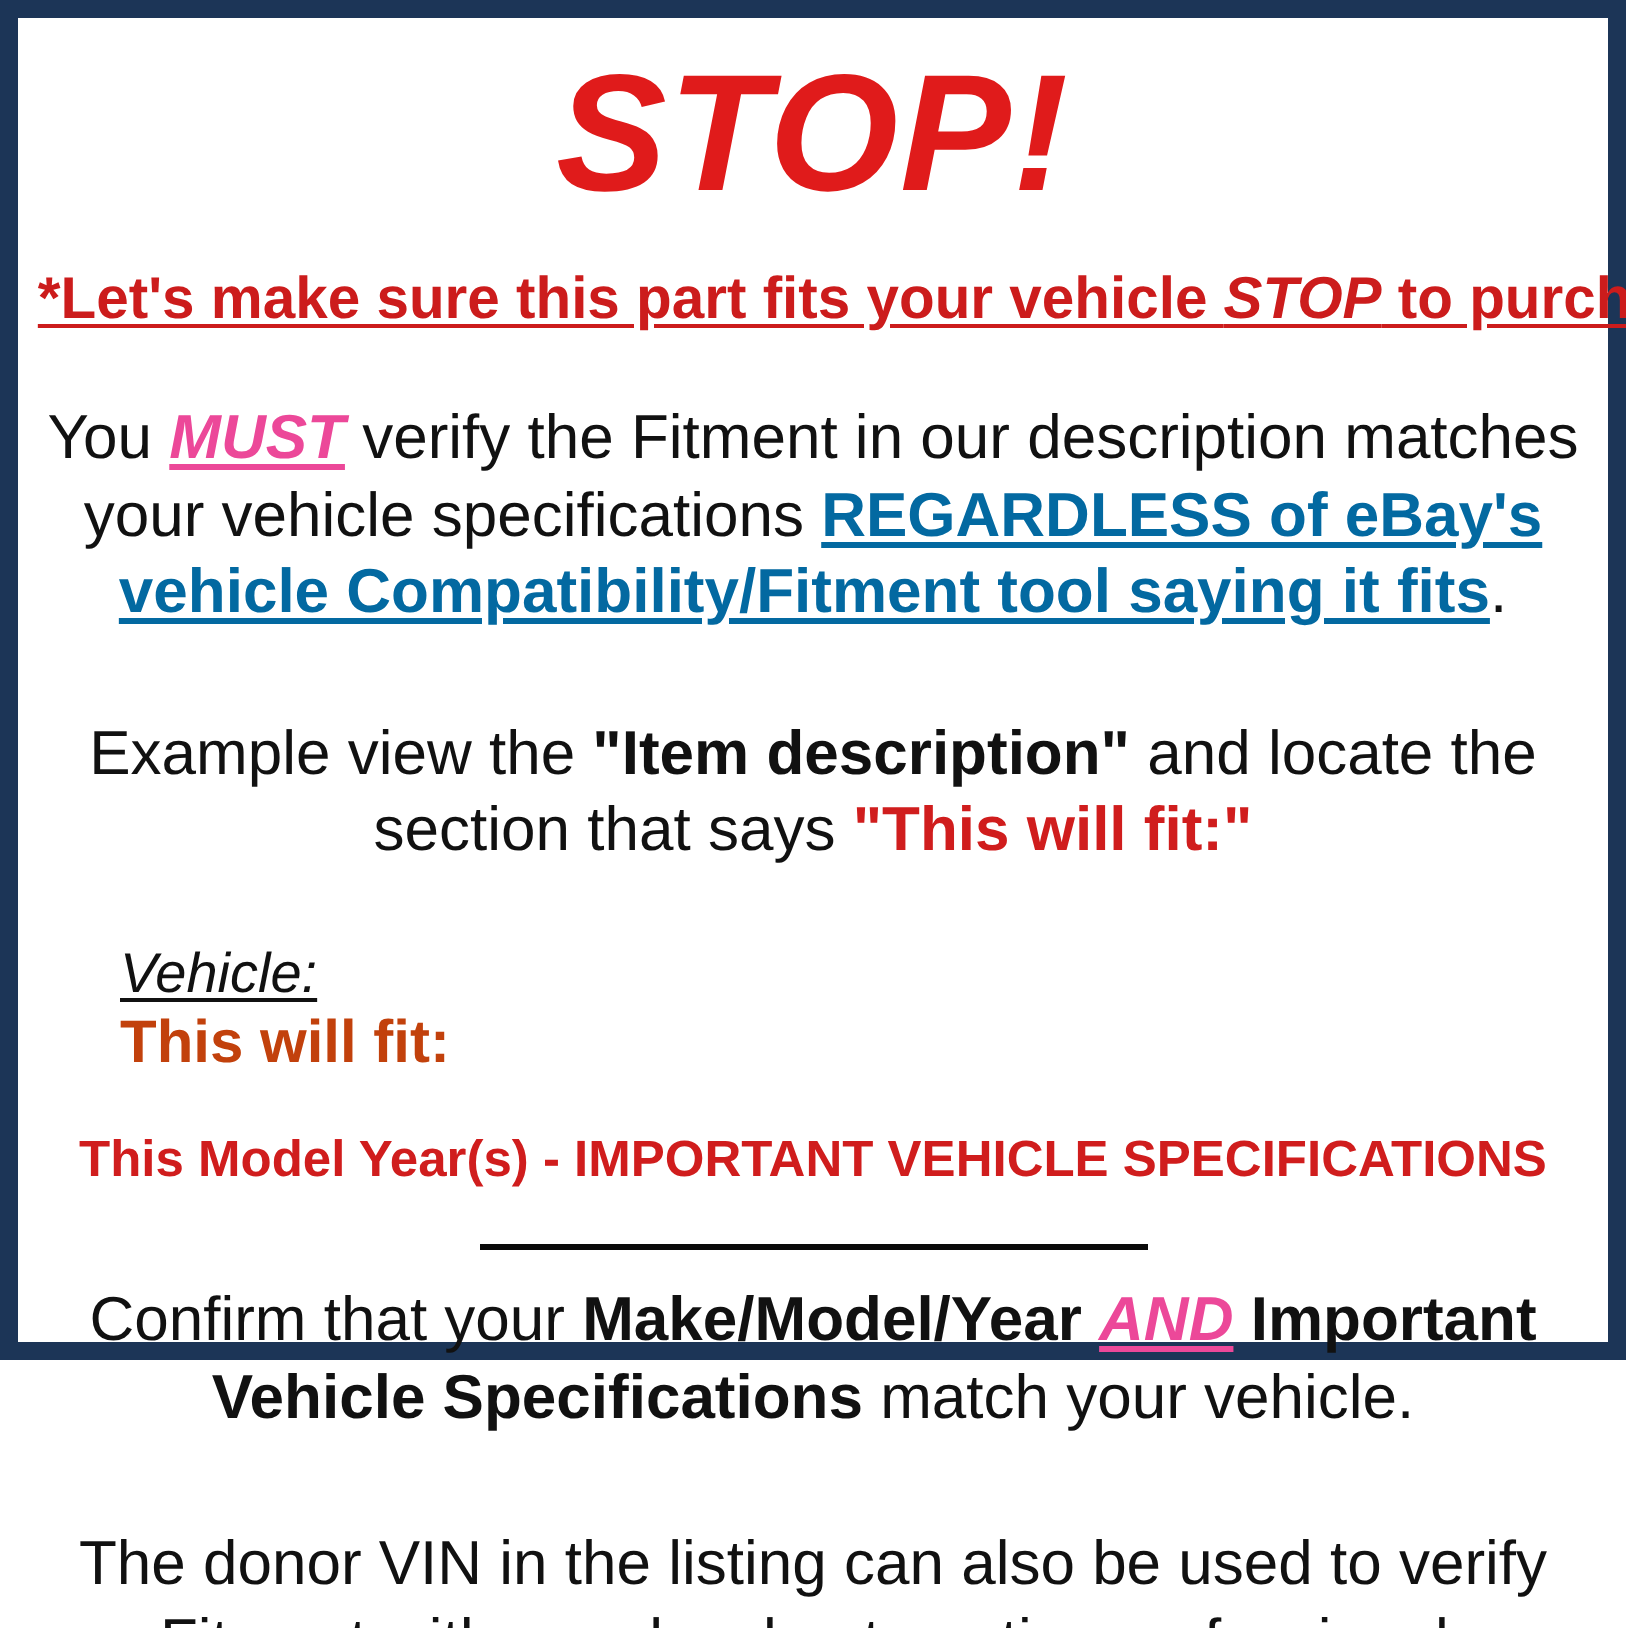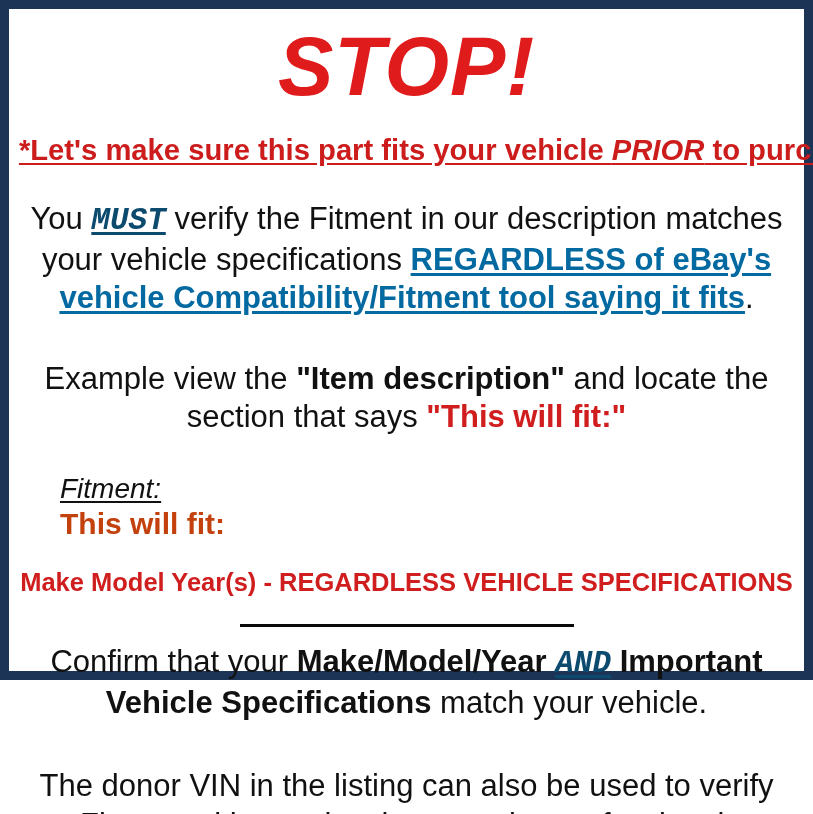--- a/index.html
+++ b/index.html
@@ -70,26 +70,25 @@
   .b { font-weight: bold; }
   .u  { text-decoration: underline; text-underline-offset: 2px; }
 
   .redbold {
     color: #0369a1;
     font-weight: bold;
     text-decoration: underline;
     text-underline-offset: 3px;
   }
   .redboldital {
-    color: #0c4a6e;
+    color: #ec4899;
     font-weight: bold;
     font-style: italic;
     text-decoration: underline;
     text-underline-offset: 3px;
-    font-family: Liberation Mono, monospace;
   }
   .redplain { color: #d01d1d; font-weight: bold; }
 
   
   #example-block {
     margin-top: 36px;
     padding-left: 45px;
     text-align: left;
   }
   #example-label {
@@ -131,39 +130,39 @@
   }
 </style>
 </head>
 <body>
 
 <div id="notice-card" style="border-color: rgb(28, 53, 87); background: rgb(255, 255, 255);">
 
   <h1 id="stop-title">STOP!</h1>
 
   <div id="subtitle">
-    <span class="u">*Let's make sure this part fits your vehicle </span><span class="u it">PRIOR</span><span class="u"> to purchasing*</span>
+    <span class="u">*Let's make sure this part fits your vehicle </span><span class="u it">STOP</span><span class="u"> to purchasing*</span>
   </div>
 
   <p class="para p-must">
     <span>You </span><span class="redboldital">MUST</span><span> verify the Fitment in our description matches your vehicle specifications </span><span class="redbold">REGARDLESS of eBay's vehicle Compatibility/Fitment tool saying it fits</span><span>.</span>
   </p>
 
   <p class="para p-please">
     <span>Example view the </span><span class="b">"Item description"</span><span> and locate the section that says </span><span class="redplain">"This will fit:"</span>
   </p>
 
   <div id="example-block">
     <div>
-      <span id="example-label">Fitment:</span>
+      <span id="example-label">Vehicle:</span>
     </div>
     <div id="example-fitline">This will fit:</div>
   </div>
 
-  <div id="example-spec">Make Model Year(s) - REGARDLESS VEHICLE SPECIFICATIONS</div>
+  <div id="example-spec">This Model Year(s) - IMPORTANT VEHICLE SPECIFICATIONS</div>
 
   <div id="divider-wrap">
     <div id="divider"></div>
   </div>
 
   <p class="para p-confirm">
     <span>Confirm that your </span><span class="b">Make/Model/Year </span><span class="redboldital">AND</span><span class="b"> Important Vehicle Specifications</span><span> match your vehicle.</span>
   </p>
 
   <p class="para p-vin">The donor VIN in the listing can also be used to verify Fitment with your local automotive professional.</p>

